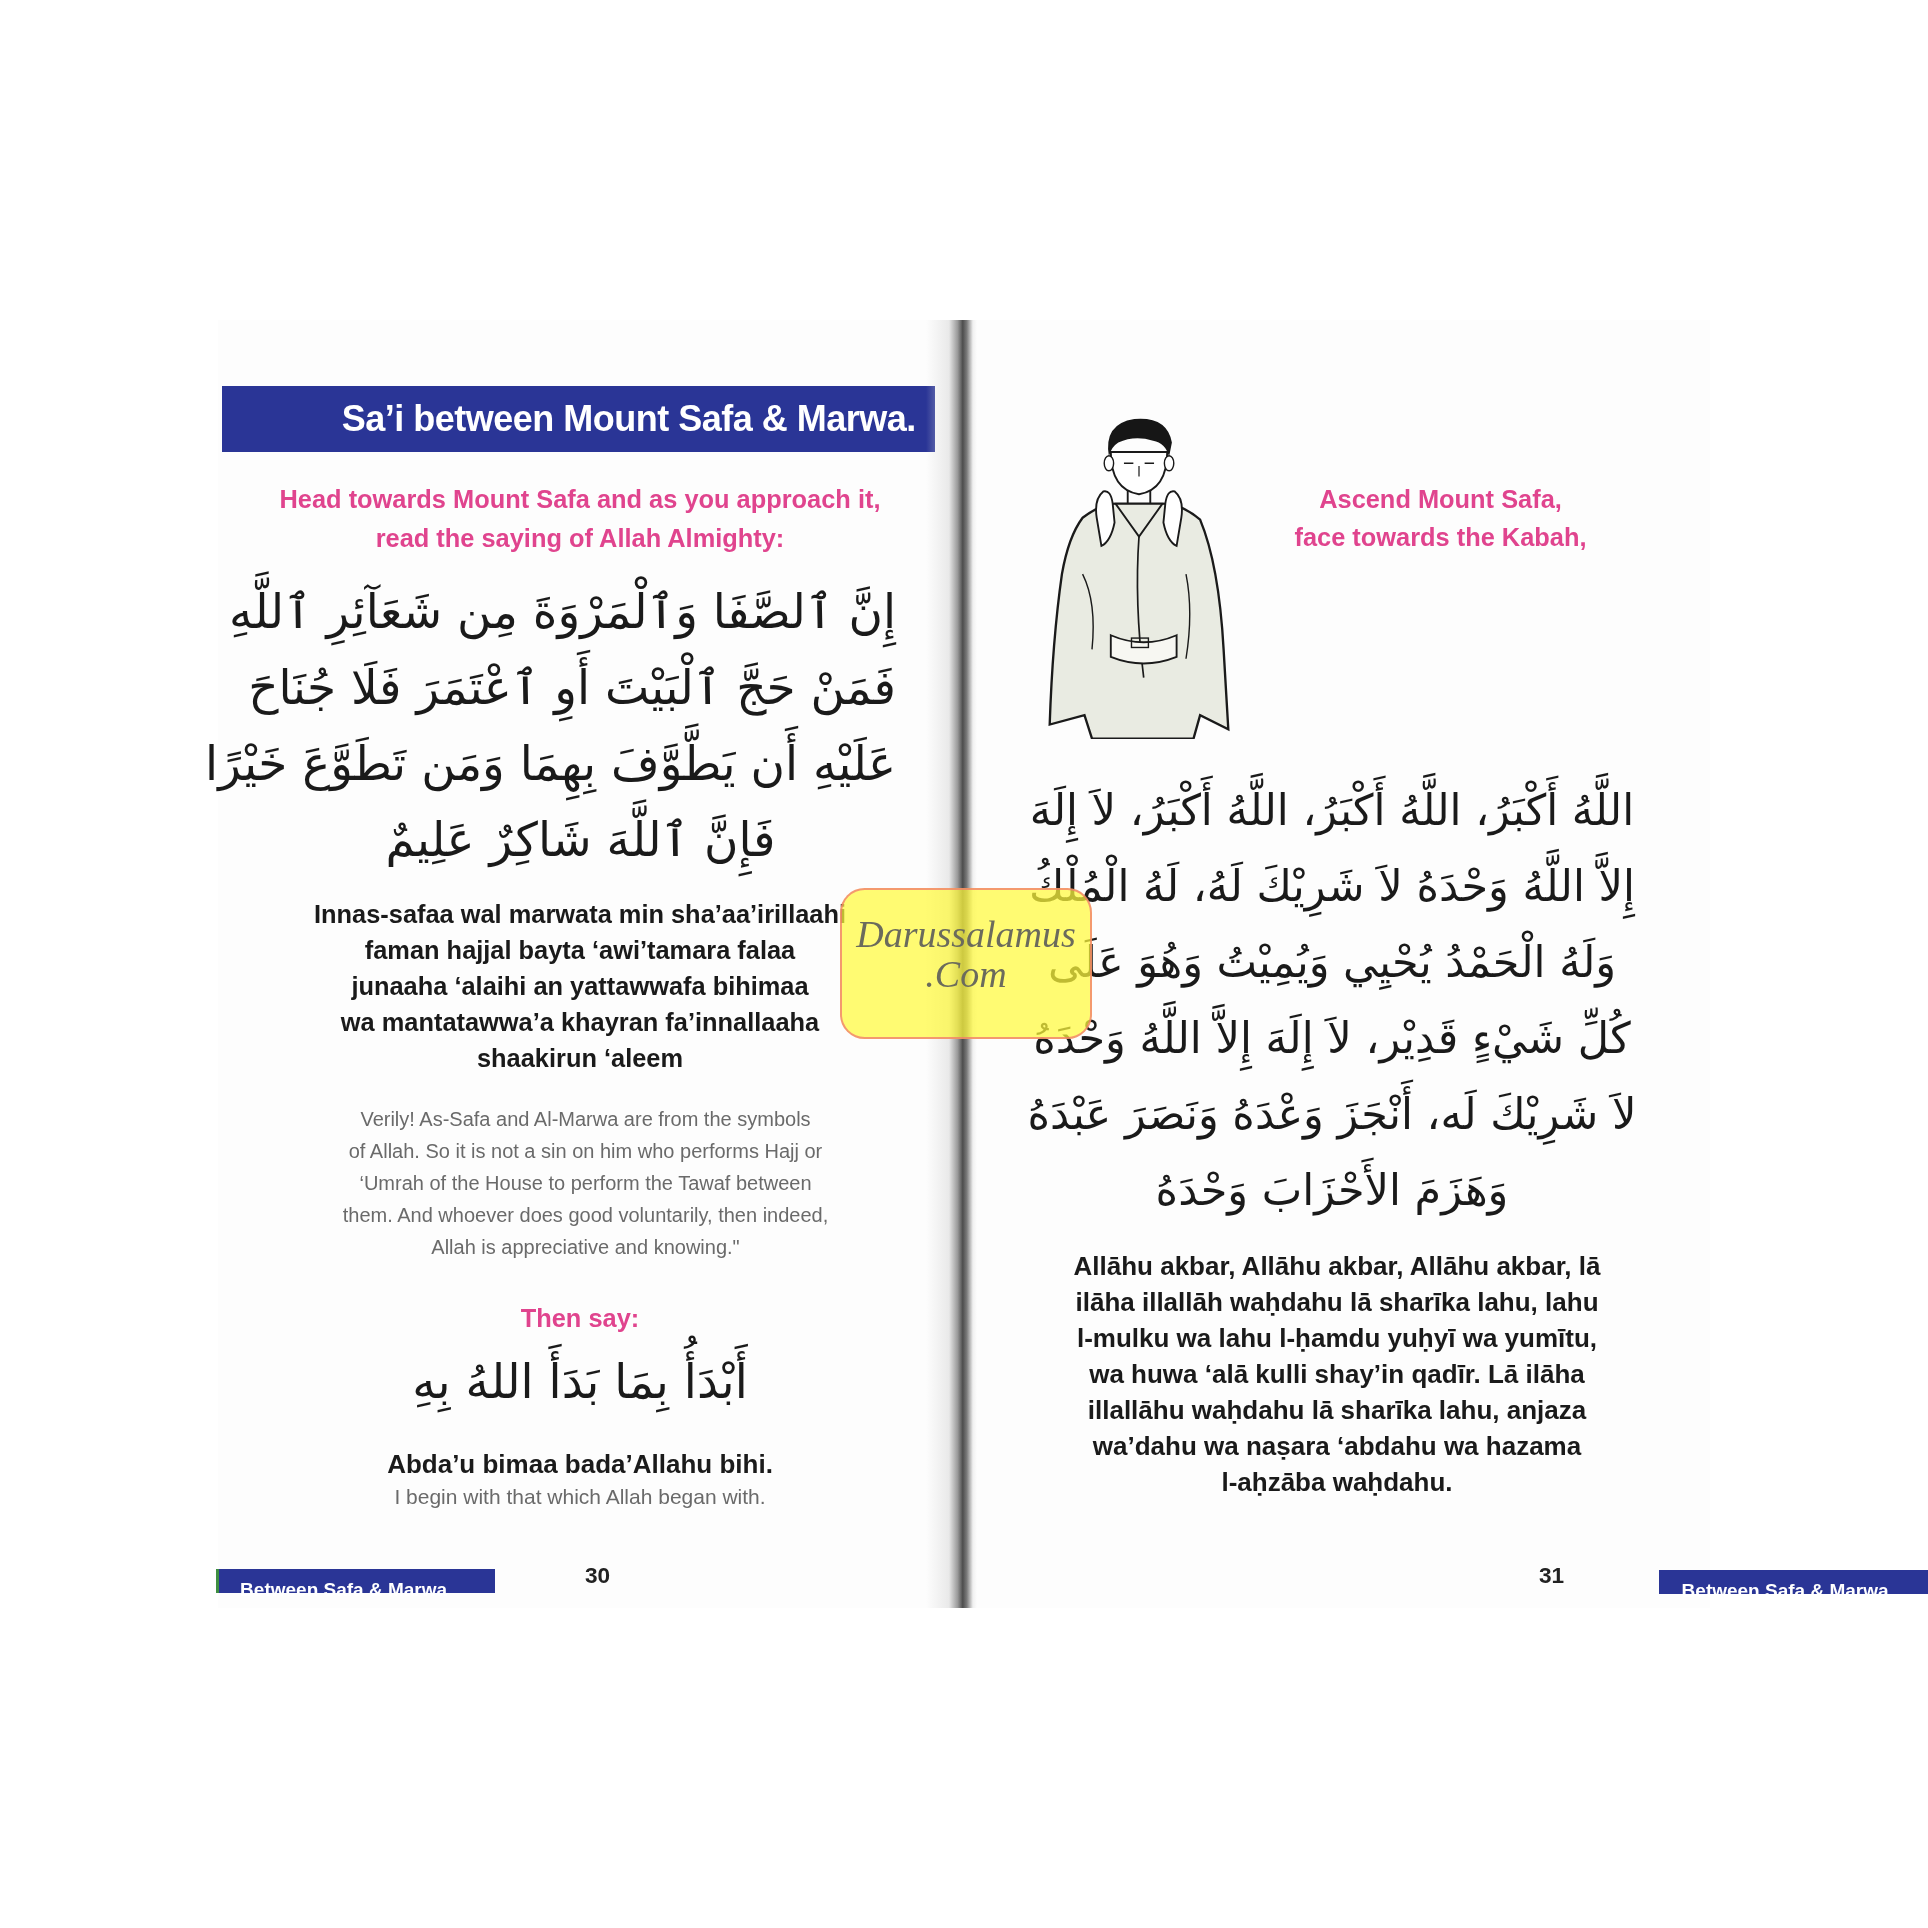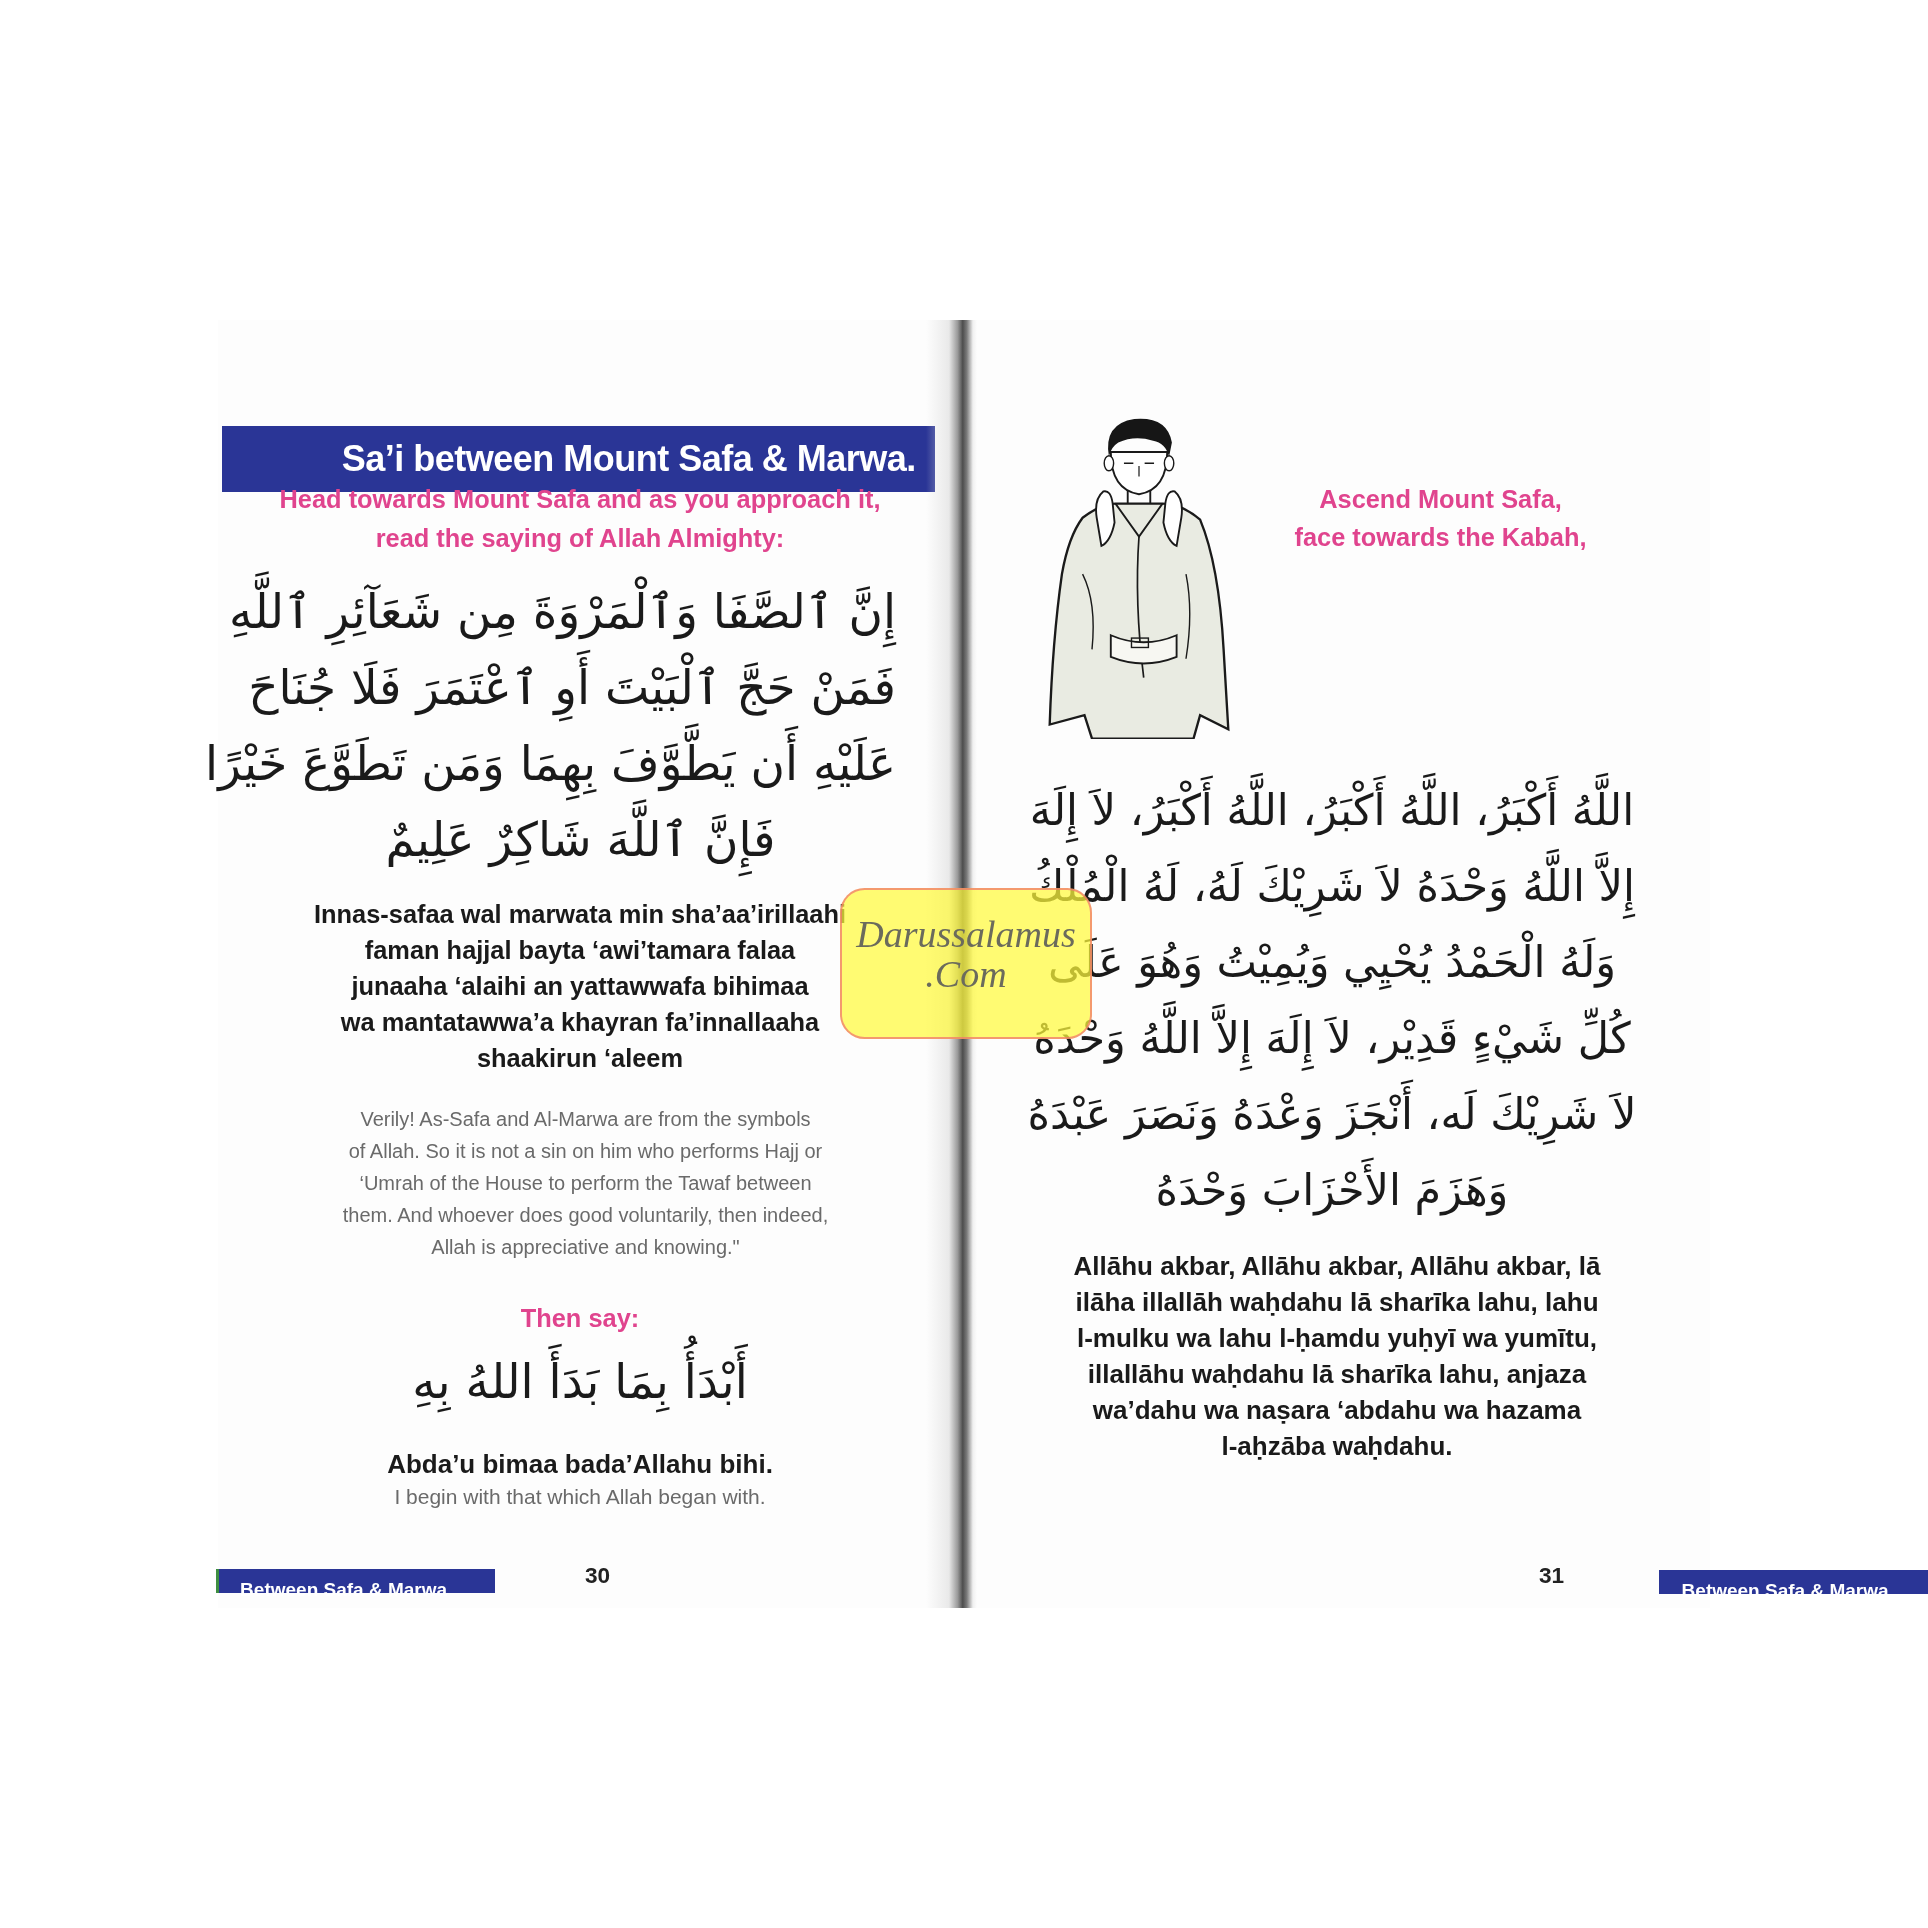--- a/index.html
+++ b/index.html
@@ -20,21 +20,20 @@
       rgba(255,255,255,0) 0%, rgba(220,220,220,0.6) 45%,
       #9a9a9a 62%, #4d4d4d 72%, #7a7a7a 80%, #f0f0f0 92%, rgba(255,255,255,0) 100%);
   }
 
   .title-bar {
     position: absolute; left: 3.8px; top: 66px; width: 713px; height: 66px;
     background: #2a3596; color: #ffffff;
     font-family: "Liberation Sans", sans-serif; font-weight: bold;
     font-size: 36px; line-height: 66px; text-align: right; padding-right: 19px;
     letter-spacing: -0.5px;
-    margin-top: 40px;
   }
 
   .pink {
     color: #e0448e; font-family: "Liberation Sans", sans-serif;
     font-weight: bold; text-align: center;
   }
   .arabic {
     font-family: "DejaVu Sans", sans-serif; direction: rtl; text-align: center;
     color: #1a1a1a; unicode-bidi: plaintext;
   }
@@ -176,20 +175,21 @@
   <div>وَلَهُ الْحَمْدُ يُحْيِي وَيُمِيْتُ وَهُوَ عَلَى</div>
   <div>كُلِّ شَيْءٍ قَدِيْر، لاَ إِلَهَ إِلاَّ اللَّهُ وَحْدَهُ</div>
   <div>لاَ شَرِيْكَ لَه، أَنْجَزَ وَعْدَهُ وَنَصَرَ عَبْدَهُ</div>
   <div>وَهَزَمَ الأَحْزَابَ وَحْدَهُ</div>
 </div>
 
 <div class="translit rp-translit">
   <div>Allāhu akbar, Allāhu akbar, Allāhu akbar, lā</div>
   <div>ilāha illallāh waḥdahu lā sharīka lahu, lahu</div>
   <div>l-mulku wa lahu l-ḥamdu yuḥyī wa yumītu,</div>
+  <div>wa huwa ‘alā kulli shay’in qadīr. Lā ilāha</div>
   <div>illallāhu waḥdahu lā sharīka lahu, anjaza</div>
   <div>wa’dahu wa naṣara ‘abdahu wa hazama</div>
   <div>l-aḥzāba waḥdahu.</div>
 </div>
 
 <div class="watermark">
   <div>Darussalamus</div>
   <div>.Com</div>
 </div>
 

